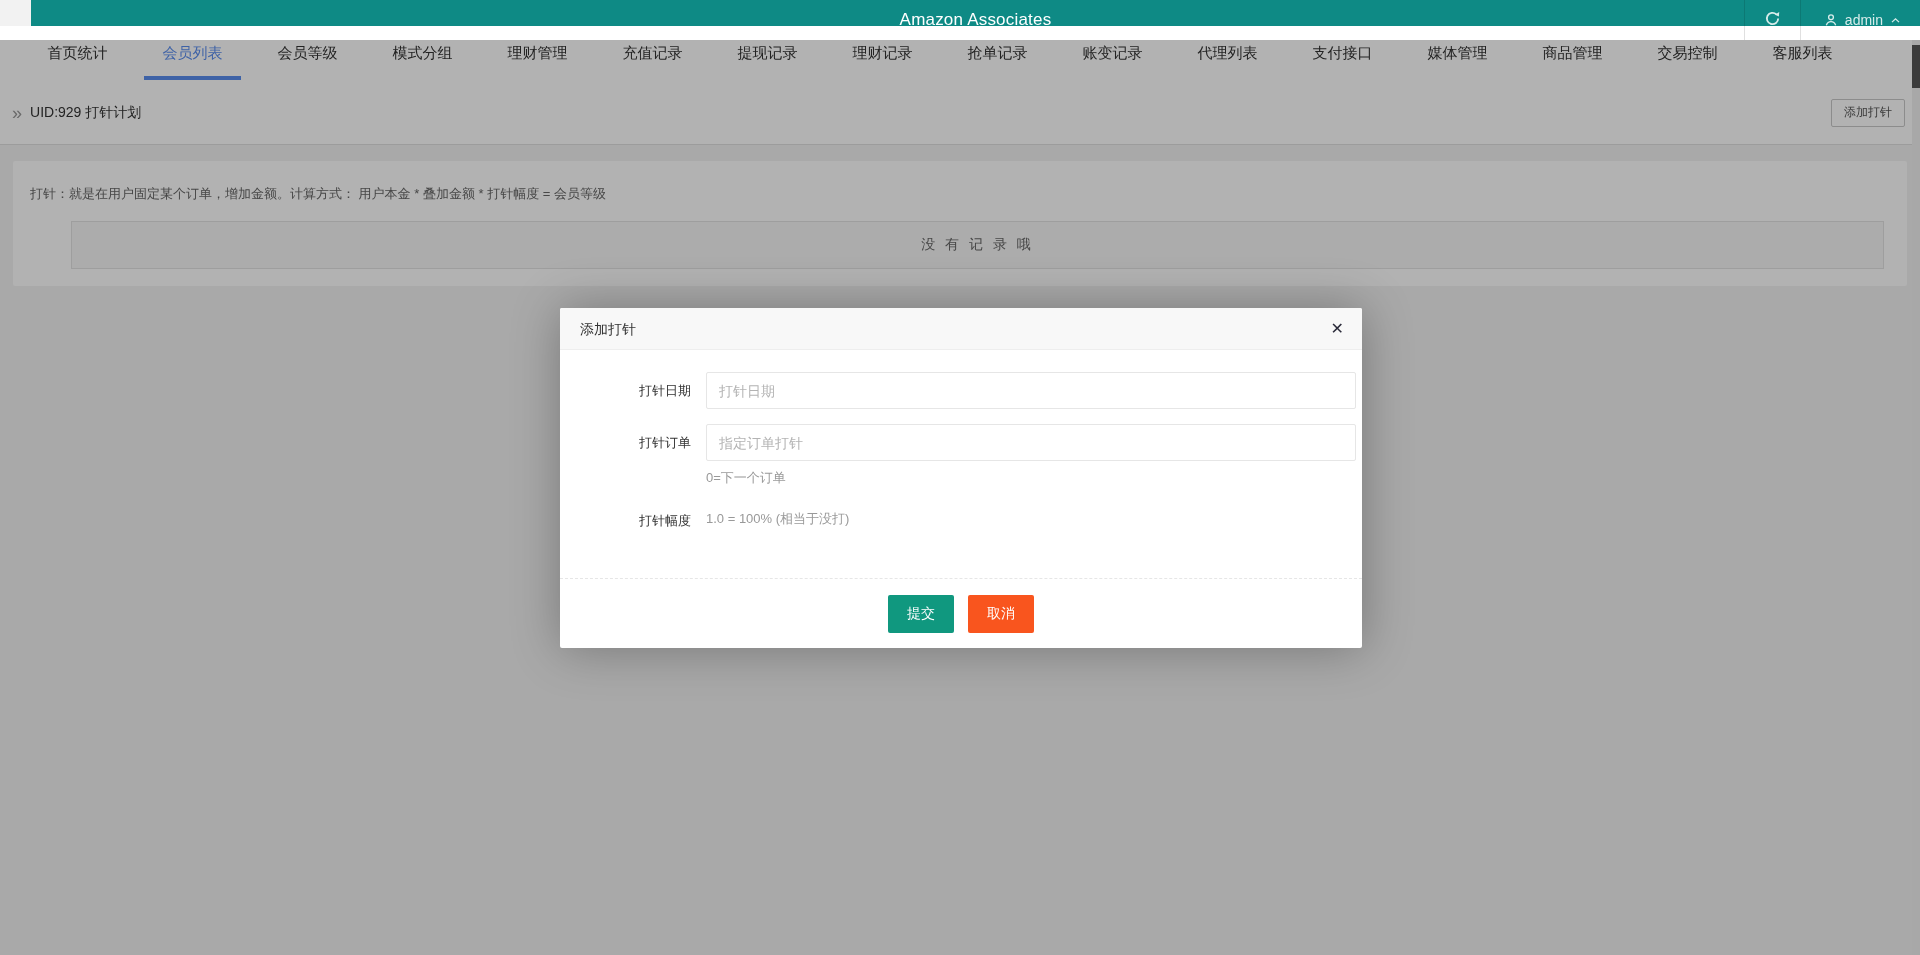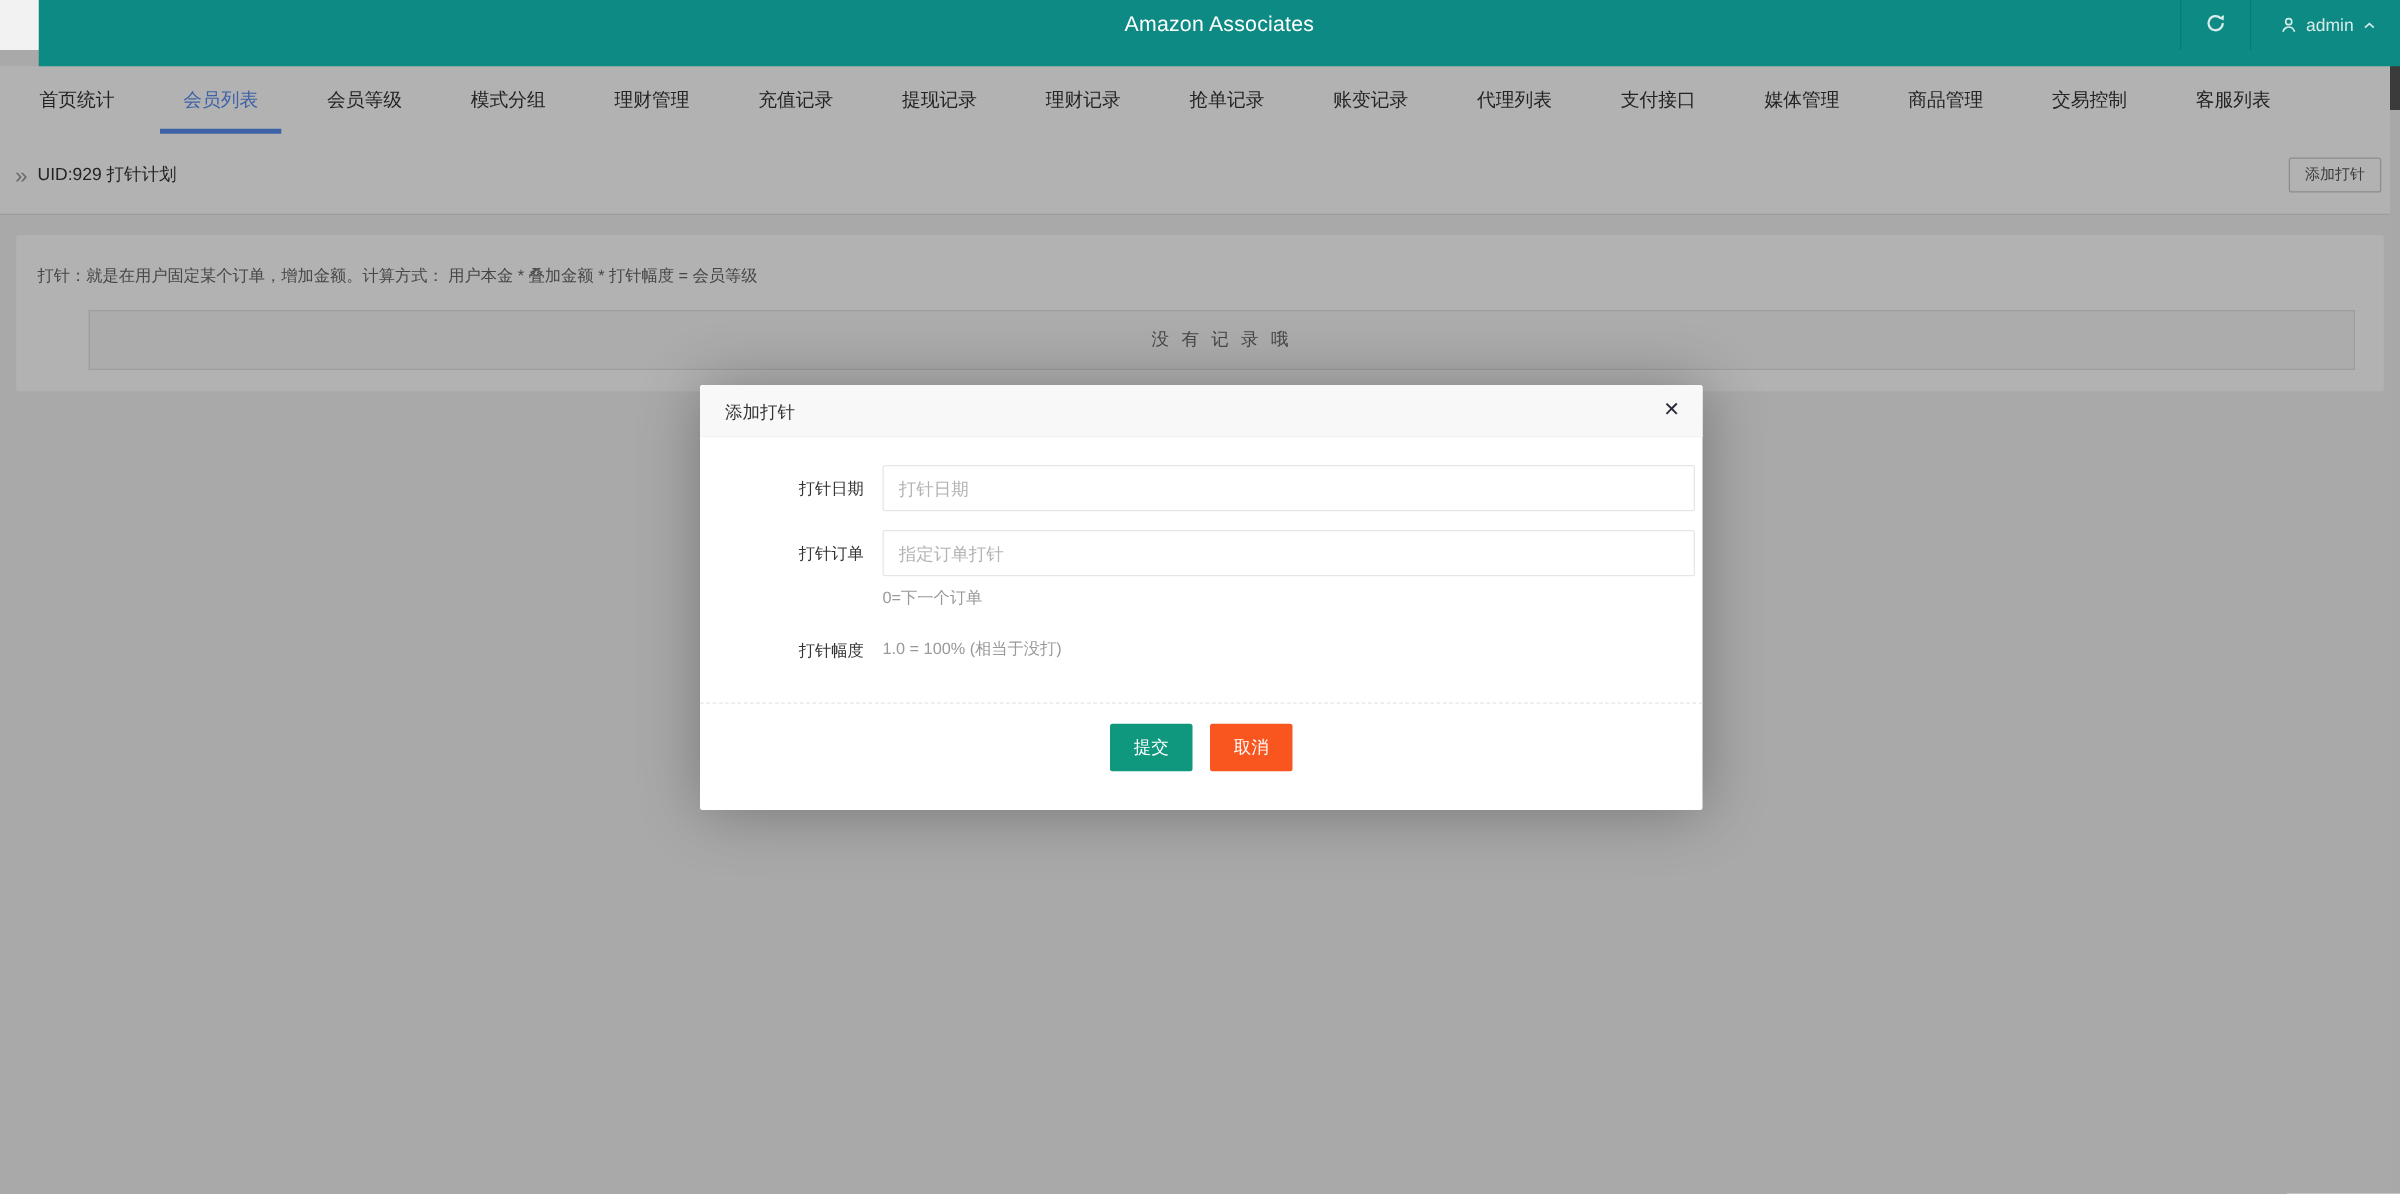--- a/index.html
+++ b/index.html
@@ -6,30 +6,30 @@
     --header-bg:#0e8a85;
     --active-tab:#5a8dee;
     --submit-bg:#10987f;
     --cancel-bg:#f9551e;
   }
   *{margin:0;padding:0;box-sizing:border-box;}
   html,body{width:1920px;height:955px;overflow:hidden;}
   body{font-family:"Liberation Sans","DejaVu Sans",sans-serif;font-size:14px;color:#333;background:#f2f2f2;position:relative;}
 
   
-  .app-header{position:relative;height:53px;background:var(--header-bg);z-index:30;margin-left:31px;}
+  .app-header{position:relative;height:26px;background:var(--header-bg);z-index:30;margin-left:31px;}
   .app-title{position:absolute;left:0;right:0;top:0;line-height:40px;text-align:center;color:#fff;font-size:17px;letter-spacing:.2px;}
   .header-right{position:absolute;right:0;top:0;height:40px;display:flex;align-items:stretch;}
   .header-btn{display:flex;align-items:center;justify-content:center;width:57px;height:40px;color:#d7ecea;border-left:1px solid rgba(0,0,0,.12);border-right:1px solid rgba(0,0,0,.12);cursor:pointer;}
   .header-user{display:flex;align-items:center;gap:6px;color:#d7ecea;padding:0 18px 0 22px;cursor:pointer;}
   .header-user svg{display:block;}
   .header-user .uname{font-size:14px;}
 
   
-  .main-nav{height:55px;background:#fff;display:flex;align-items:stretch;padding-left:4px;position:relative;z-index:1;text-align:center;}
+  .main-nav{height:55px;background:#fff;display:flex;align-items:stretch;padding-left:20px;position:relative;z-index:1;text-align:center;}
   .nav-item{position:relative;width:115px;display:flex;align-items:center;justify-content:center;font-size:15px;color:#333;cursor:pointer;}
   .nav-item.active span{color:var(--active-tab);}
   .nav-item.active::after{content:"";position:absolute;left:9px;right:9px;bottom:1px;height:4px;background:var(--active-tab);}
 
   
   .crumb-bar{height:64px;background:#fff;border-bottom:1px solid #e0e0e0;display:flex;align-items:center;padding:0 15px 0 12px;position:relative;z-index:1;}
   .crumb-marker{color:#999;font-size:18px;margin-right:8px;line-height:1;}
   .crumb-text{font-size:14px;color:#333;}
   .crumb-action{margin-left:auto;height:28px;padding:0 12px;background:#fff;border:1px solid #c9c9c9;border-radius:2px;font-size:12px;color:#555;cursor:pointer;font-family:inherit;}
 
@@ -51,21 +51,21 @@
   .modal{position:absolute;left:560px;top:308px;width:802px;height:340px;background:#fff;border-radius:2px;box-shadow:1px 1px 50px rgba(0,0,0,.3);z-index:20;}
   .modal-header{height:42px;background:#f8f8f8;border-bottom:1px solid #eee;line-height:42px;padding:0 20px;font-size:14px;color:#333;border-radius:2px 2px 0 0;position:relative;}
   .modal-close{position:absolute;right:18px;top:0;line-height:42px;font-size:16px;color:#2b2b3a;cursor:pointer;font-weight:bold;}
   .modal-body{padding:22px 0 0 0;margin-left:36px;}
   .form-row{display:flex;align-items:flex-start;margin-bottom:15px;}
   .form-label{width:95px;text-align:right;font-size:13px;color:#333;line-height:37px;flex:none;}
   .field{margin-left:15px;flex:none;width:650px;}
   .field input{width:650px;height:37px;border:1px solid #e6e6e6;border-radius:2px;padding:0 12px;font-size:14px;color:#333;outline:none;font-family:inherit;background:#fff;}
   .field input::placeholder{color:#b3b3b3;}
   .help{margin-top:8px;font-size:13px;color:#999;}
-  .modal-footer{position:absolute;left:0;right:0;bottom:16px;height:70px;border-top:1px dashed #e6e6e6;display:flex;align-items:center;justify-content:center;gap:14px;}
+  .modal-footer{position:absolute;left:0;right:0;bottom:0;height:70px;border-top:1px dashed #e6e6e6;display:flex;align-items:center;justify-content:center;gap:14px;}
   .btn{height:38px;padding:0 19px;border:none;border-radius:2px;color:#fff;font-size:14px;cursor:pointer;font-family:inherit;}
   .btn-submit{background:var(--submit-bg);}
   .btn-cancel{background:var(--cancel-bg);}
 </style>
 </head>
 <body>
 
 <header class="app-header">
   <div class="app-title">Amazon Associates</div>
   <div class="header-right">

